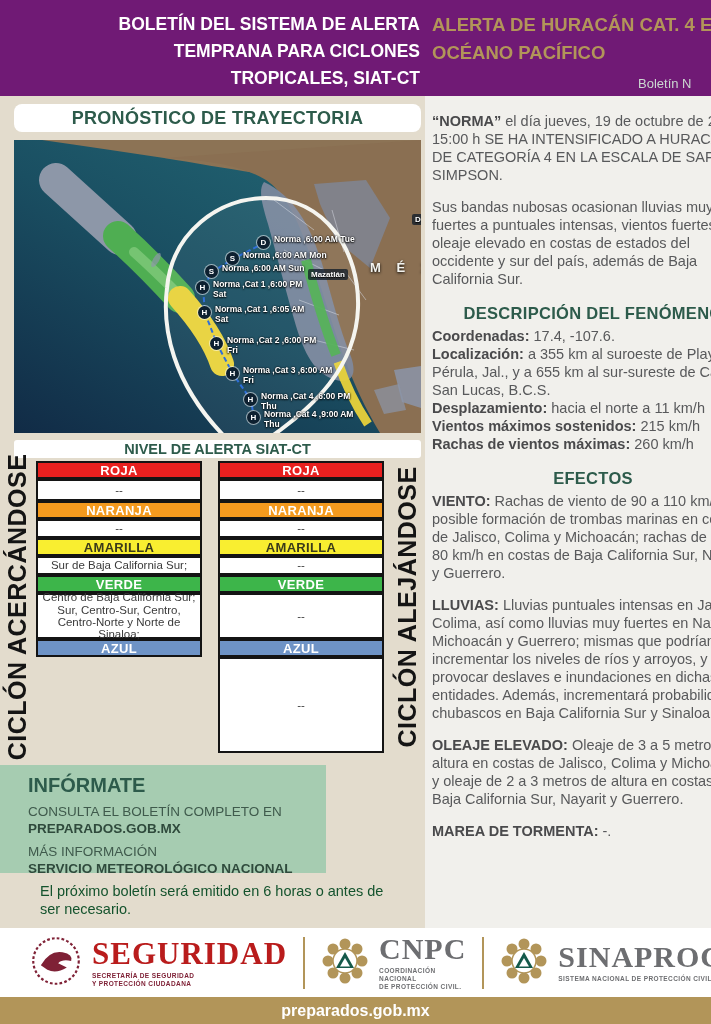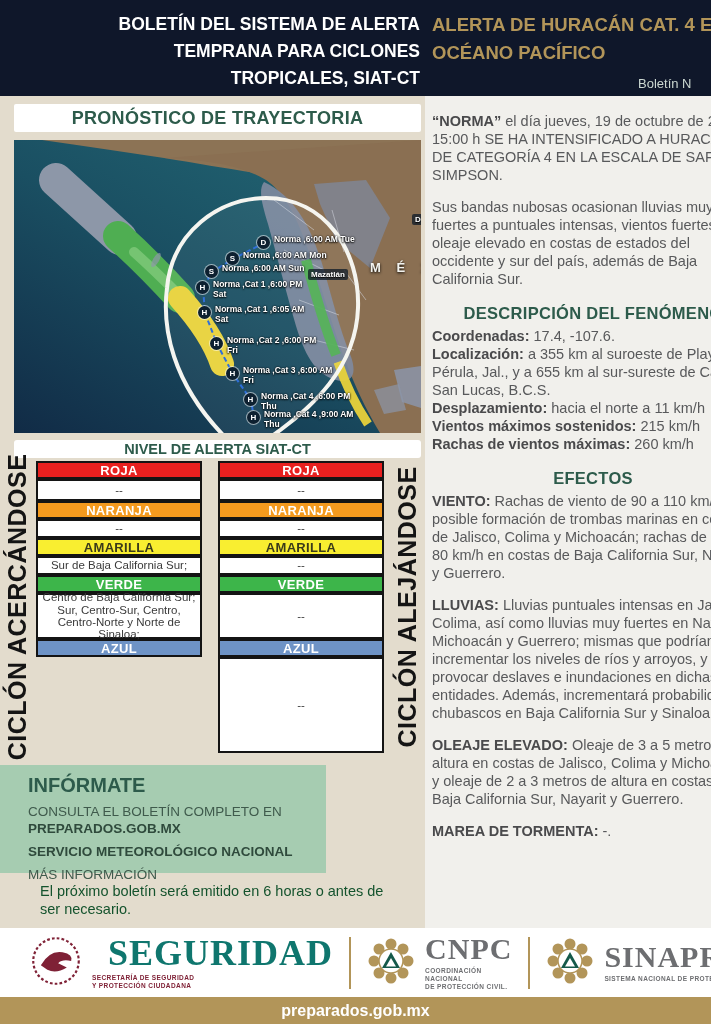--- a/index.html
+++ b/index.html
@@ -2,35 +2,35 @@
 <html><head>
 <meta charset="utf-8">
 <style>
   html,body{margin:0;padding:0;}
   body{
     width:711px;height:1024px;position:relative;overflow:hidden;
     font-family:"Liberation Sans", sans-serif;
     background:#e3dccd;
   }
   
-  .header{position:absolute;left:0;top:0;width:711px;height:96px;background:#0f172a;}
+  .header{position:absolute;left:0;top:0;width:711px;height:96px;background:#701a75;}
   .header-title-left{
     position:absolute;left:70px;top:11px;width:350px;text-align:right;
     color:#ffffff;font-weight:bold;font-size:17.5px;line-height:1.55;
   }
   .header-title-right{
     position:absolute;left:432px;top:11px;width:330px;text-align:left;
     color:#b29559;font-weight:bold;font-size:18.5px;line-height:1.5;
   }
   .bulletin-ref{position:absolute;left:638px;top:76px;font-size:13px;color:#ccd8d1;white-space:nowrap;}
   
   .right-panel-bg{position:absolute;left:425px;top:96px;width:286px;height:832px;background:#f1f0ec;}
   
   .map-title-bar{
-    position:absolute;left:14px;top:104px;width:407px;height:28px;background:#ffffff;border-radius:2px;
+    position:absolute;left:14px;top:104px;width:407px;height:28px;background:#ffffff;border-radius:8px;
     display:flex;align-items:center;justify-content:center;
   }
   .map-title-bar span{color:#2d5b4b;font-weight:bold;font-size:18px;letter-spacing:.3px;}
   .map{position:absolute;left:14px;top:140px;width:407px;height:293px;overflow:hidden;background:#15425a;}
   .map svg{position:absolute;left:0;top:0;}
   .tp{position:absolute;width:13px;height:13px;}
   .tp-dot{
     display:flex;align-items:center;justify-content:center;width:13px;height:13px;border-radius:50%;
     background:#0d2030;color:#fff;font-size:8px;font-weight:bold;
     box-shadow:0 0 0 1px rgba(255,255,255,.55);
@@ -88,21 +88,21 @@
   .right-col .lead{font-weight:bold;color:#4a4a4c;}
   .right-col h3{
     margin:16px 0 5px 0;text-align:center;color:#2d5b4b;font-size:16.5px;letter-spacing:.3px;font-weight:bold;
   }
   .right-col .lbl{font-weight:bold;color:#4a4a4c;}
   .desc-item{margin:0;}
   
   .footer{position:absolute;left:0;top:928px;width:711px;height:69px;background:#ffffff;
     display:flex;align-items:center;padding-left:30px;box-sizing:border-box;}
   .logo-group{display:flex;align-items:center;gap:10px;}
-  .logo-name-maroon{font-family:"Liberation Serif", serif;font-weight:bold;font-size:36px;color:#0f766e;letter-spacing:1px;line-height:1;margin-left:16px;}
+  .logo-name-maroon{font-family:"Liberation Serif", serif;font-weight:bold;font-size:31px;color:#b91c1c;letter-spacing:1px;line-height:1;}
   .logo-name-gray{font-family:"Liberation Serif", serif;font-weight:bold;font-size:30px;color:#6d6e71;letter-spacing:1px;line-height:1;text-align:center;}
   .logo-sub{font-size:6.5px;font-weight:bold;letter-spacing:.4px;margin-top:3px;line-height:8px;}
   .sub-maroon{color:#7f2136;}
   .sub-gray{color:#6d6e71;}
   .logo-divider{width:2px;height:52px;background:#b29559;margin:0 16px;flex:none;}
   .url-bar{
     position:absolute;left:0;top:997px;width:711px;height:27px;background:#b29559;
     display:flex;align-items:center;justify-content:center;
   }
   .url-bar span{color:#ffffff;font-weight:bold;font-size:16px;}
@@ -281,22 +281,22 @@
 
   <div class="axis axis-right">
     <span>CICLÓN ALEJÁNDOSE</span>
   </div>
 </div>
 
 <div class="informate-box">
   <div class="informate-title">INFÓRMATE</div>
   <div class="informate-line">CONSULTA EL BOLETÍN COMPLETO EN</div>
   <div class="informate-line bold">PREPARADOS.GOB.MX</div>
+  <div class="informate-line">MÁS INFORMACIÓN</div>
   <div class="informate-line bold">SERVICIO METEOROLÓGICO NACIONAL</div>
-  <div class="informate-line">MÁS INFORMACIÓN</div>
 </div>
 <div class="next-bulletin">El próximo boletín será emitido en 6 horas o antes de ser necesario.</div>
 
 <div class="right-col">
   <p><span class="lead">“NORMA”</span><span> el día jueves, 19 de octubre de 2023, 15:00 h SE HA INTENSIFICADO A HURACÁN DE CATEGORÍA 4 EN LA ESCALA DE SAFFIR-SIMPSON.</span></p>
   <p>Sus bandas nubosas ocasionan lluvias muy fuertes a puntuales intensas, vientos fuertes y oleaje elevado en costas de estados del occidente y sur del país, además de Baja California Sur.</p>
 
   <h3>DESCRIPCIÓN DEL FENÓMENO</h3>
   <div class="desc-item"><span class="lbl">Coordenadas:</span><span> 17.4, -107.6.</span></div>
   <div class="desc-item"><span class="lbl">Localización:</span><span> a 355 km al suroeste de Playa Pérula, Jal., y a 655 km al sur-sureste de Cabo San Lucas, B.C.S.</span></div>

